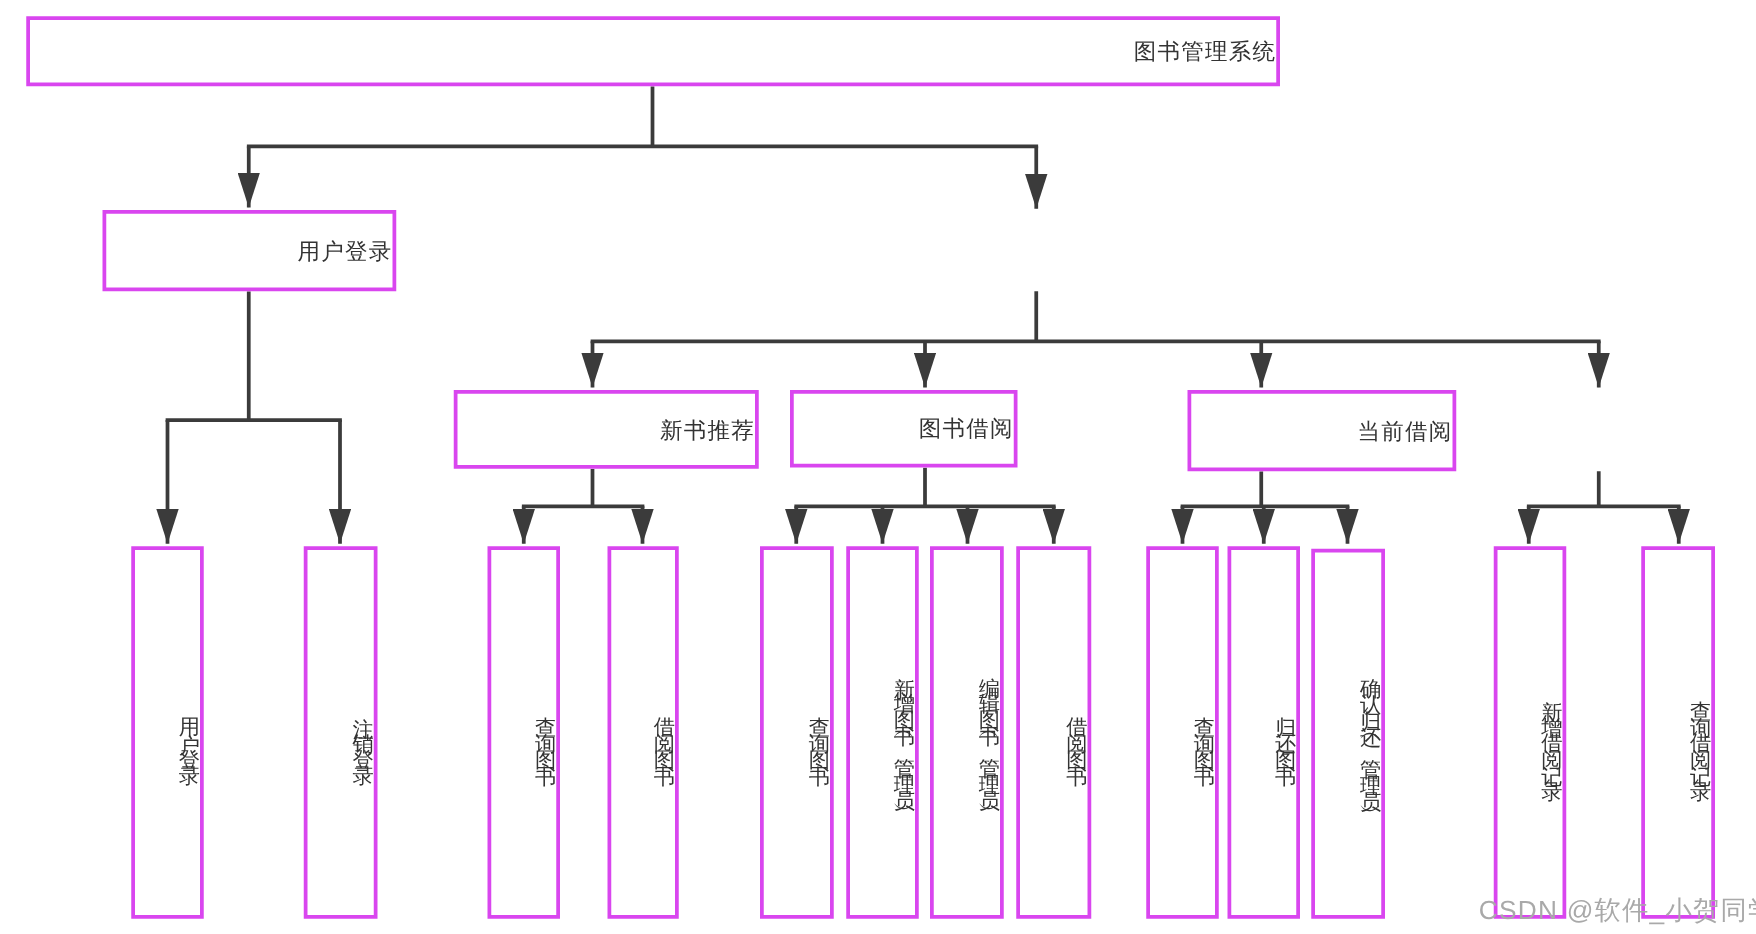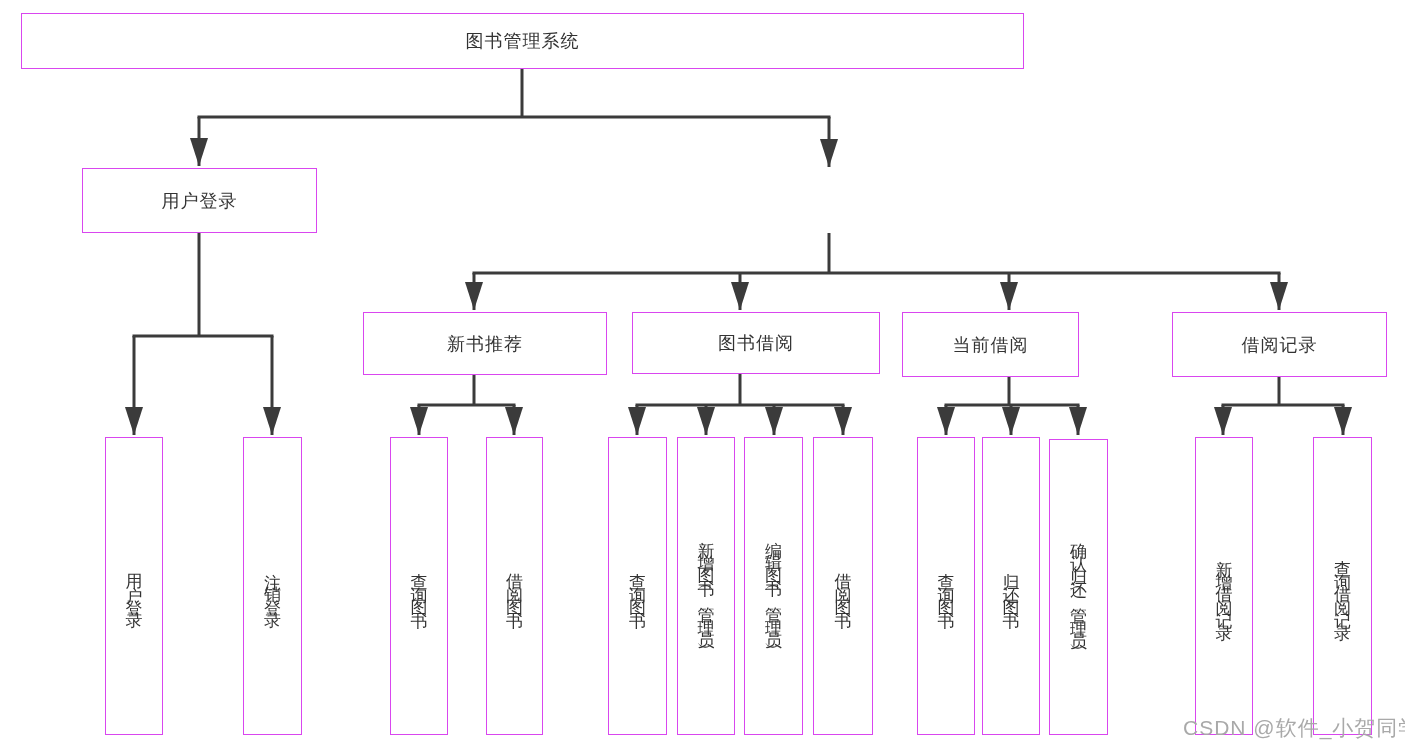--- a/index.html
+++ b/index.html
@@ -17,25 +17,25 @@
   }
   #wires {
     position: absolute;
     left: 0; top: 0;
     width: 1405px; height: 747px;
     z-index: 0;
   }
   .node {
     position: absolute;
     box-sizing: border-box;
-    border: 1px solid #d946ef;
+    border: 3px solid #d946ef;
     background: #ffffff;
     display: flex;
     align-items: center;
-    justify-content: center;
+    justify-content: flex-end;
     z-index: 1;
   }
   .hlabel {
     font-size: 18px;
     color: #333333;
     letter-spacing: 1px;
     white-space: nowrap;
   }
   .vlabel {
     writing-mode: vertical-rl;
@@ -129,28 +129,25 @@
     <span class="hlabel">图书管理系统</span>
   </div>
 
   <div class="node" style="left:82px;top:168px;width:235px;height:65px">
     <span class="hlabel">用户登录</span>
   </div>
 
   <div class="node" style="left:363px;top:312px;width:244px;height:63px">
     <span class="hlabel">新书推荐</span>
   </div>
-  <div class="node" style="left:632px;top:312px;width:248px;height:62px">
+  <div class="node" style="left:632px;top:312px;width:182px;height:62px">
     <span class="hlabel">图书借阅</span>
   </div>
-  <div class="node" style="left:902px;top:312px;width:177px;height:65px">
+  <div class="node" style="left:950px;top:312px;width:215px;height:65px">
     <span class="hlabel">当前借阅</span>
-  </div>
-  <div class="node" style="left:1172px;top:312px;width:215px;height:65px">
-    <span class="hlabel">借阅记录</span>
   </div>
 
   <div class="node" style="left:105px;top:437px;width:58px;height:298px">
     <span class="vlabel">用户登录</span>
   </div>
   <div class="node" style="left:243px;top:437px;width:59px;height:298px">
     <span class="vlabel">注销登录</span>
   </div>
 
   <div class="node" style="left:390px;top:437px;width:58px;height:298px">

